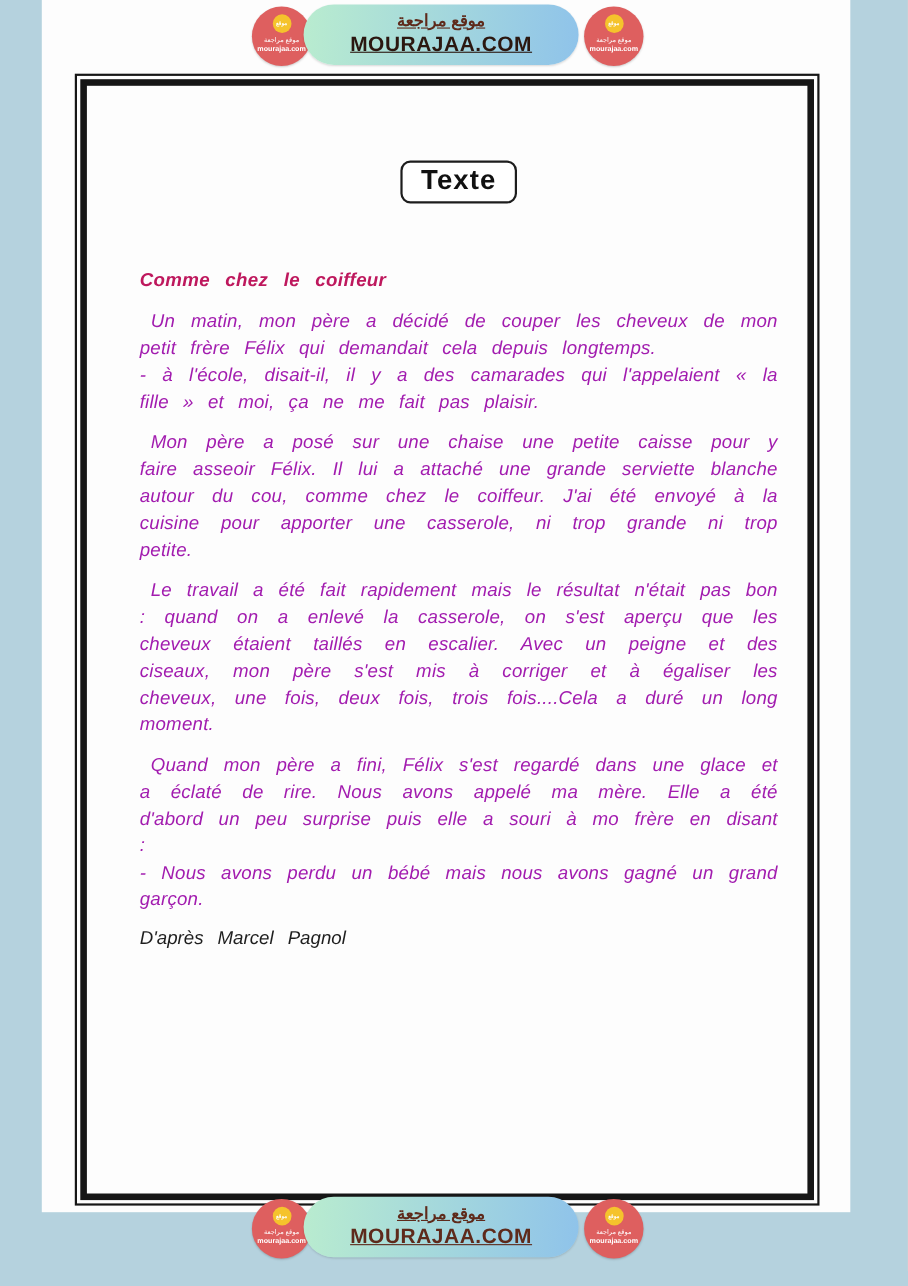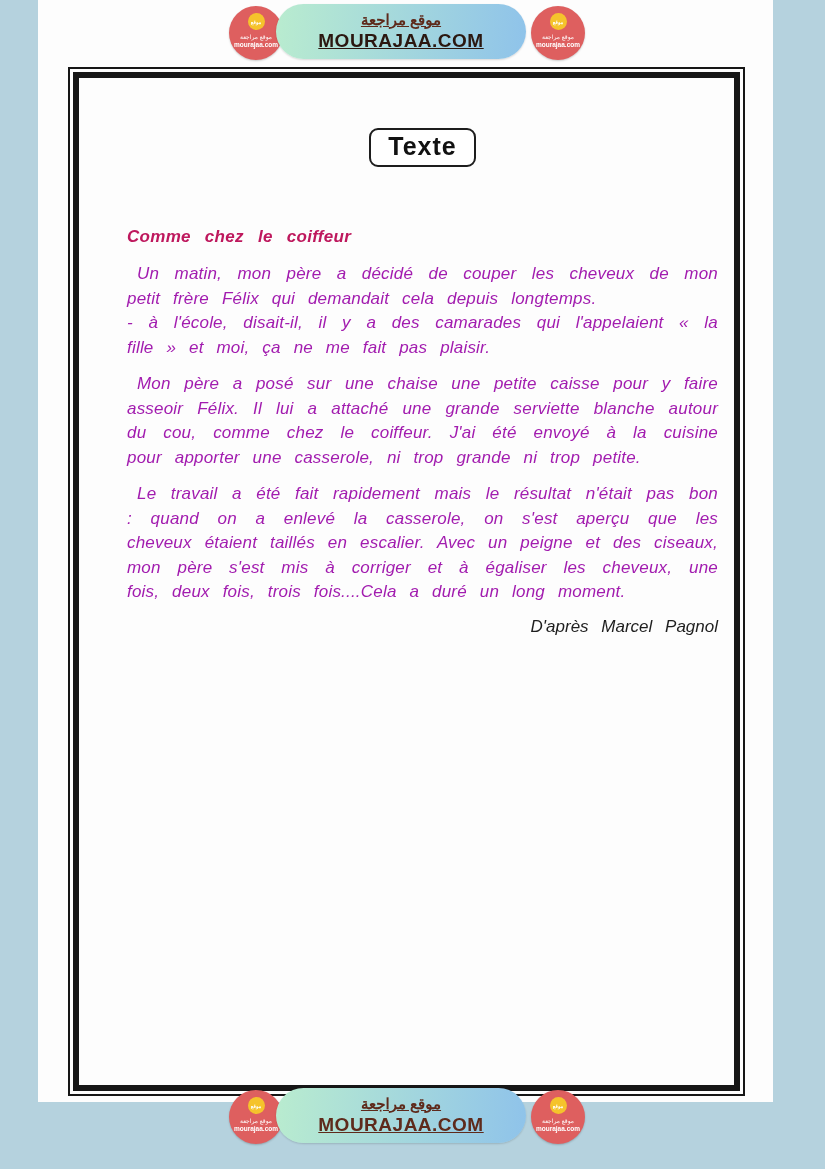--- a/index.html
+++ b/index.html
@@ -32,22 +32,23 @@
   }
   .frame-inner {
     position: absolute;
     inset: 3px;
     border: 6px solid #161616;
     box-sizing: border-box;
   }
   .frame-content {
     position: absolute;
     inset: 0;
-    padding: 0 16px 0 48px;
+    padding: 0 27px 0 48px;
     box-sizing: border-box;
+    margin-top: 18px;
   }
   
   .texte-box {
     width: fit-content;
     margin: 50px auto 0;
     padding: 2px 17px 4px;
     border: 2.5px solid #1d1d1d;
     border-radius: 9px;
     font-size: 25px;
     font-weight: bold;
@@ -75,21 +76,21 @@
     font-size: 17px;
     font-style: italic;
     line-height: 24.5px;
     text-align: justify;
     word-spacing: 8px;
     letter-spacing: .2px;
     text-indent: 10px;
   }
   .attribution {
     margin-top: 8px;
-    text-align: right;
+    text-align: left;
     font-size: 17px;
     font-style: italic;
     color: #1e1e1e;
     word-spacing: 8px;
   }
   
   .banner {
     position: absolute;
     left: 0;
     width: 752px;
@@ -180,20 +181,21 @@
       <div class="frame-content">
 
         <div class="texte-box">Texte</div>
 
         <div class="story-title">Comme chez le coiffeur</div>
 
         <div class="story">
             <p class="para">Un matin, mon père a décidé de couper les cheveux de mon petit frère Félix qui demandait cela depuis longtemps.<br>- à l'école, disait-il, il y a des camarades qui l'appelaient « la fille » et moi, ça ne me fait pas plaisir.</p>
             <p class="para">Mon père a posé sur une chaise une petite caisse pour y faire asseoir Félix. Il lui a attaché une grande serviette blanche autour du cou, comme chez le coiffeur. J'ai été envoyé à la cuisine pour apporter une casserole, ni trop grande ni trop petite.</p>
             <p class="para">Le travail a été fait rapidement mais le résultat n'était pas bon : quand on a enlevé la casserole, on s'est aperçu que les cheveux étaient taillés en escalier. Avec un peigne et des ciseaux, mon père s'est mis à corriger et à égaliser les cheveux, une fois, deux fois, trois fois....Cela a duré un long moment.</p>
+            <p class="para">Quand mon père a fini, Félix s'est regardé dans une glace et a éclaté de rire. Nous avons appelé ma mère. Elle a été d'abord un peu surprise puis elle a souri à mo frère en disant :<br>- Nous avons perdu un bébé mais nous avons gagné un grand garçon.</p>
           </div>
 
         <div class="attribution">D'après Marcel Pagnol</div>
 
       </div>
     </div>
   </div>
 
   <div class="banner banner-top">
     <div class="logo logo-left">

